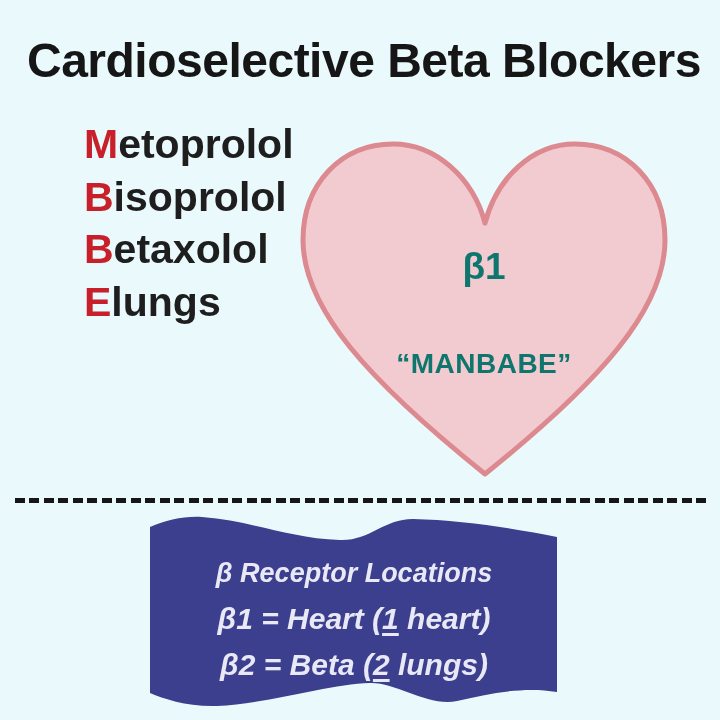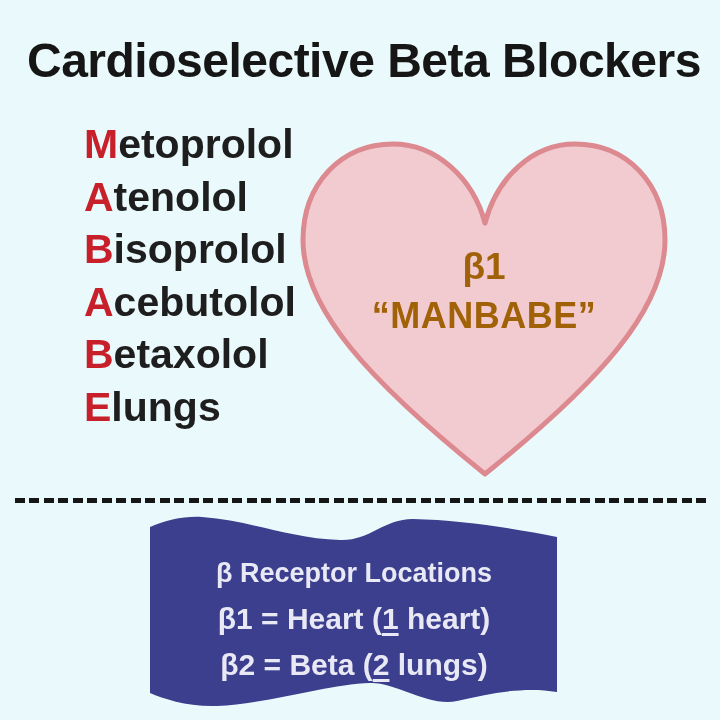--- a/index.html
+++ b/index.html
@@ -17,51 +17,49 @@
   }
   .drug-list {
     position: absolute; left: 84px; top: 118px;
     font-size: 41px; font-weight: 700; color: #1e1e1e;
     line-height: 52.5px; white-space: nowrap;
   }
   .drug-initial { color: #C8202A; }
   .heart-svg { position: absolute; left: 298px; top: 140px; }
   .heart-label {
     position: absolute; left: 298px; top: 243px; width: 372px;
-    text-align: center; color: #a16207; font-weight: 700;
+    text-align: center; color: #0f766e; font-weight: 700;
   }
   .heart-receptor { font-size: 37px; line-height: 48px; }
-  .heart-mnemonic { font-size: 36px; line-height: 50px; letter-spacing: 0.5px; }
+  .heart-mnemonic { font-size: 28px; line-height: 50px; letter-spacing: 0.5px; margin-top: 48px; }
   .dashed-divider {
     position: absolute; left: 15px; top: 498px; width: 692px; height: 5px;
     background: repeating-linear-gradient(90deg, #161616 0 10px, rgba(0,0,0,0) 10px 14.5px);
   }
   .banner-svg { position: absolute; left: 148px; top: 516px; }
   .banner-text {
     position: absolute; left: 148px; top: 551px; width: 412px;
-    text-align: center; color: #E9E9F6; font-weight: 700; white-space: nowrap;
+    text-align: center; color: #E9E9F6; font-weight: 700; white-space: nowrap; font-style: italic;
   }
   .banner-heading { font-size: 27px; line-height: 45px; }
   .banner-line { font-size: 30px; line-height: 45.5px; }
   .underlined-digit {
     text-decoration: underline;
     text-decoration-thickness: 3px;
     text-underline-offset: 4px;
   }
 </style>
 </head>
 <body>
 
 <div class="page-title">Cardioselective Beta Blockers</div>
 
 <div class="drug-list">
   <div><span class="drug-initial">M</span><span>etoprolol</span></div>
-  <div><span class="drug-initial">A</span><span>tenolol</span></div>
   <div><span class="drug-initial">B</span><span>isoprolol</span></div>
-  <div><span class="drug-initial">A</span><span>cebutolol</span></div>
   <div><span class="drug-initial">B</span><span>etaxolol</span></div>
   <div><span class="drug-initial">E</span><span>lungs</span></div>
 </div>
 
 <svg class="heart-svg" width="372" height="340" viewBox="0 0 372 340">
   <path d="M 187 83
            C 175 38, 138 4, 95 4
            C 43 4, 5 44, 5 100
            C 5 168, 70 240, 187 334
            C 304 240, 367 168, 367 100

